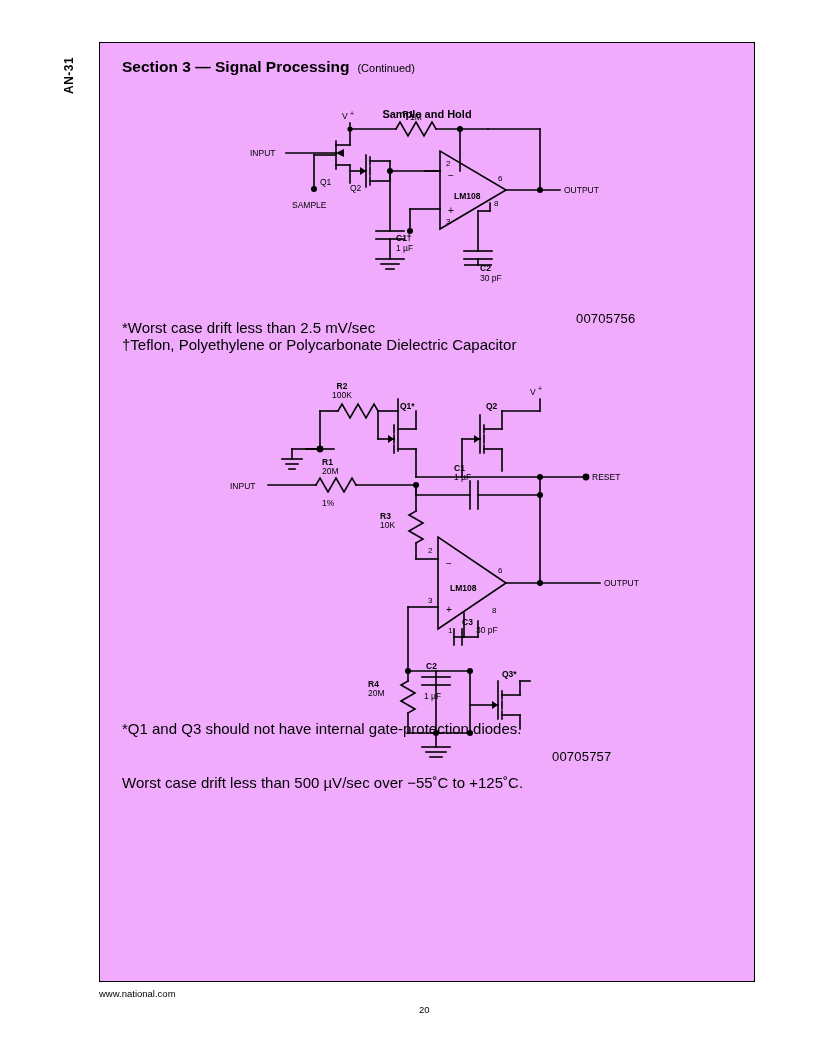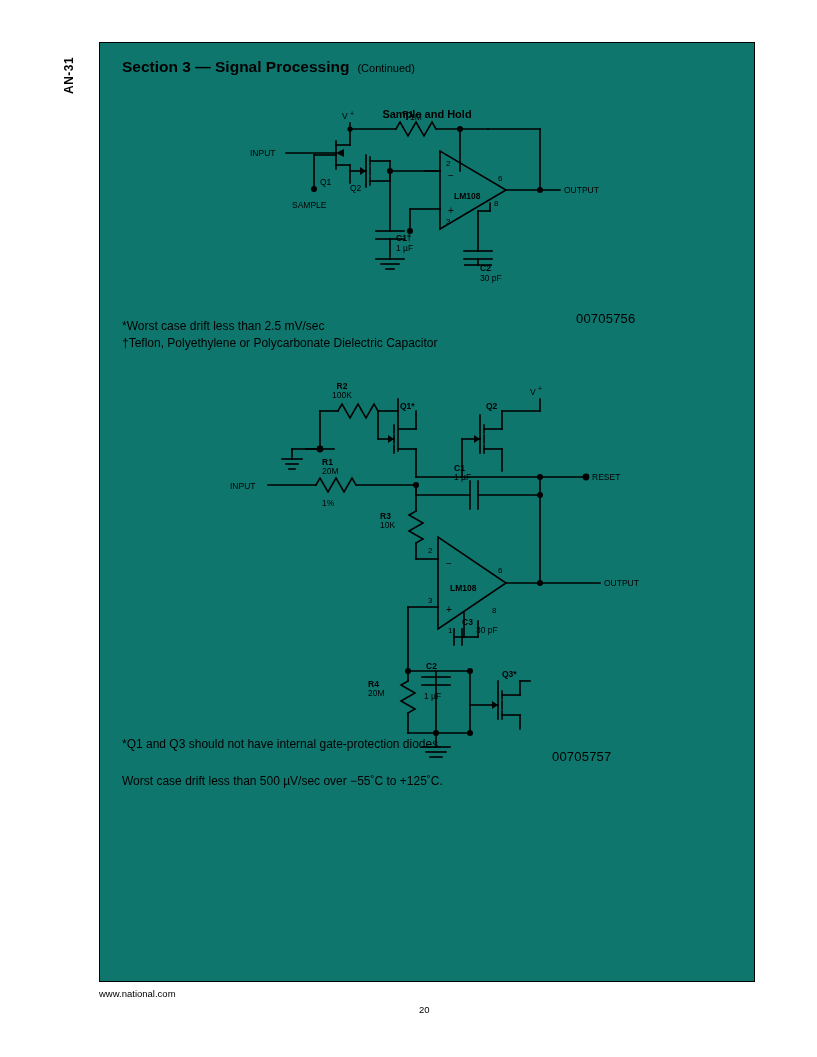--- a/index.html
+++ b/index.html
@@ -2,25 +2,25 @@
 <html><head>
 <meta charset="utf-8">
 <style>
   html,body{margin:0;padding:0;background:#ffffff;}
   body{width:817px;height:1057px;font-family:"Liberation Sans",sans-serif;color:#000;}
   .page{position:relative;width:817px;height:1057px;background:#fff;}
   .sidetab{position:absolute;left:62px;top:30px;width:30px;height:90px;
     font-size:12px;font-weight:bold;letter-spacing:.5px;
     writing-mode:vertical-rl;transform:rotate(180deg);
     display:flex;align-items:flex-start;justify-content:center;}
-  .frame{position:absolute;left:99px;top:42px;width:654px;height:938px;border:1px solid #000;background:#0f766e;}
+  .frame{position:absolute;left:99px;top:42px;width:654px;height:938px;border:1px solid #000;background:#f0abfc;}
   .hdr{position:absolute;left:22px;top:15px;font-size:15.5px;font-weight:bold;}
   .hdr .cont{font-size:11px;font-weight:normal;margin-left:8px;}
   .figtitle{position:absolute;font-size:11px;font-weight:bold;text-align:center;margin-top:13px;}
-  .note{position:absolute;font-size:12px;}
+  .note{position:absolute;font-size:15px;}
   .partno{position:absolute;font-size:13px;letter-spacing:.2px;}
   .footer{position:absolute;left:99px;top:988px;width:654px;font-size:9.5px;}
   .footer .site{position:absolute;left:0;top:0;}
   .footer .pg{position:absolute;left:320px;top:16px;}
   .sch{position:absolute;}
   svg{display:block;}
   text{font-family:"Liberation Sans",sans-serif;}
 </style>
 </head>
 <body>
@@ -316,21 +316,21 @@
           <text x="138" y="315">20M</text>
           <text x="196" y="288" font-weight="bold">C2</text>
           <text x="194" y="318">1 µF</text>
           <text x="272" y="296" font-weight="bold">Q3*</text>
         </g>
       </svg>
     </div>
 
     <div class="partno" style="left:452px;top:706px;text-align:center;">00705757</div>
 
-    <div class="note" style="left:22px;top:694px;">*Q1 and Q3 should not have internal gate-protection diodes.</div>
+    <div class="note" style="left:22px;top:677px;">*Q1 and Q3 should not have internal gate-protection diodes.</div>
     <div class="note" style="left:22px;top:731px;">Worst case drift less than 500 µV/sec over −55˚C to +125˚C.</div>
 
   </div>
 
   <div class="footer">
     <span class="site">www.national.com</span>
     <span class="pg">20</span>
   </div>
 
 </div>

